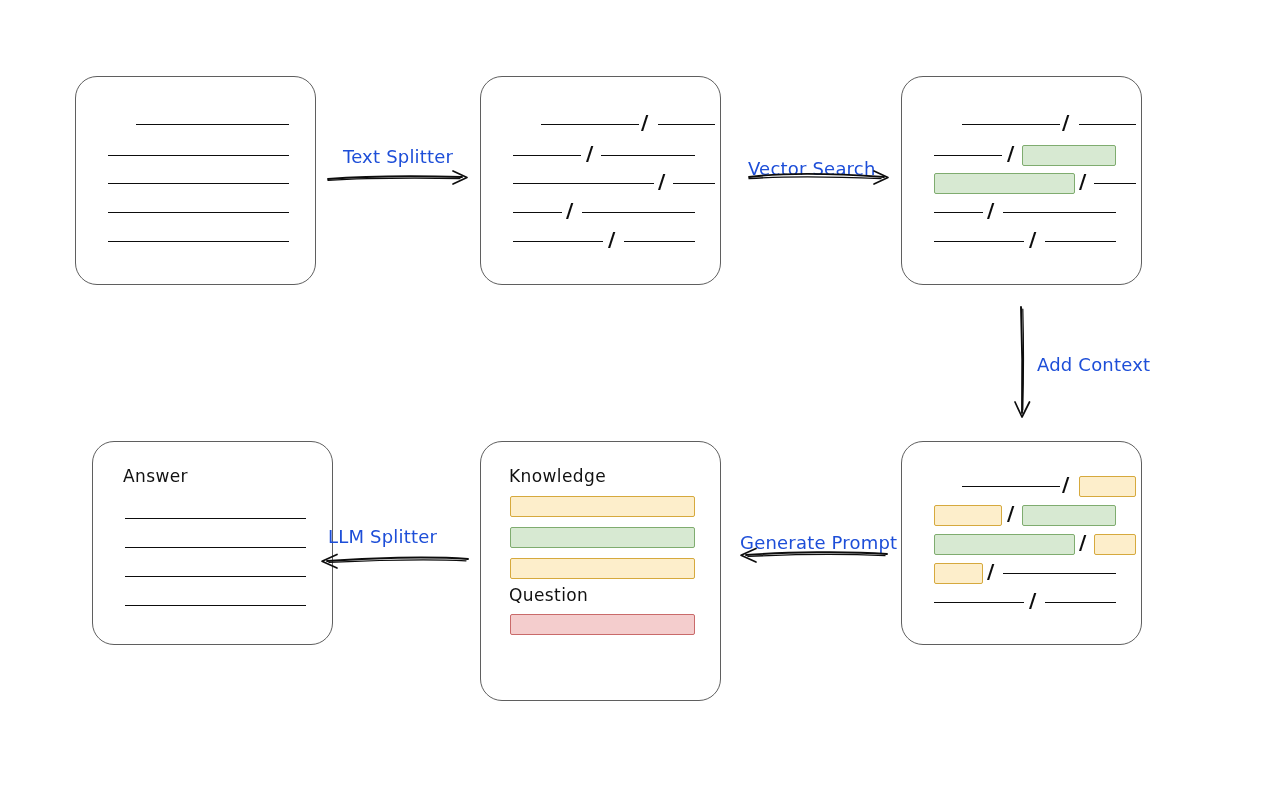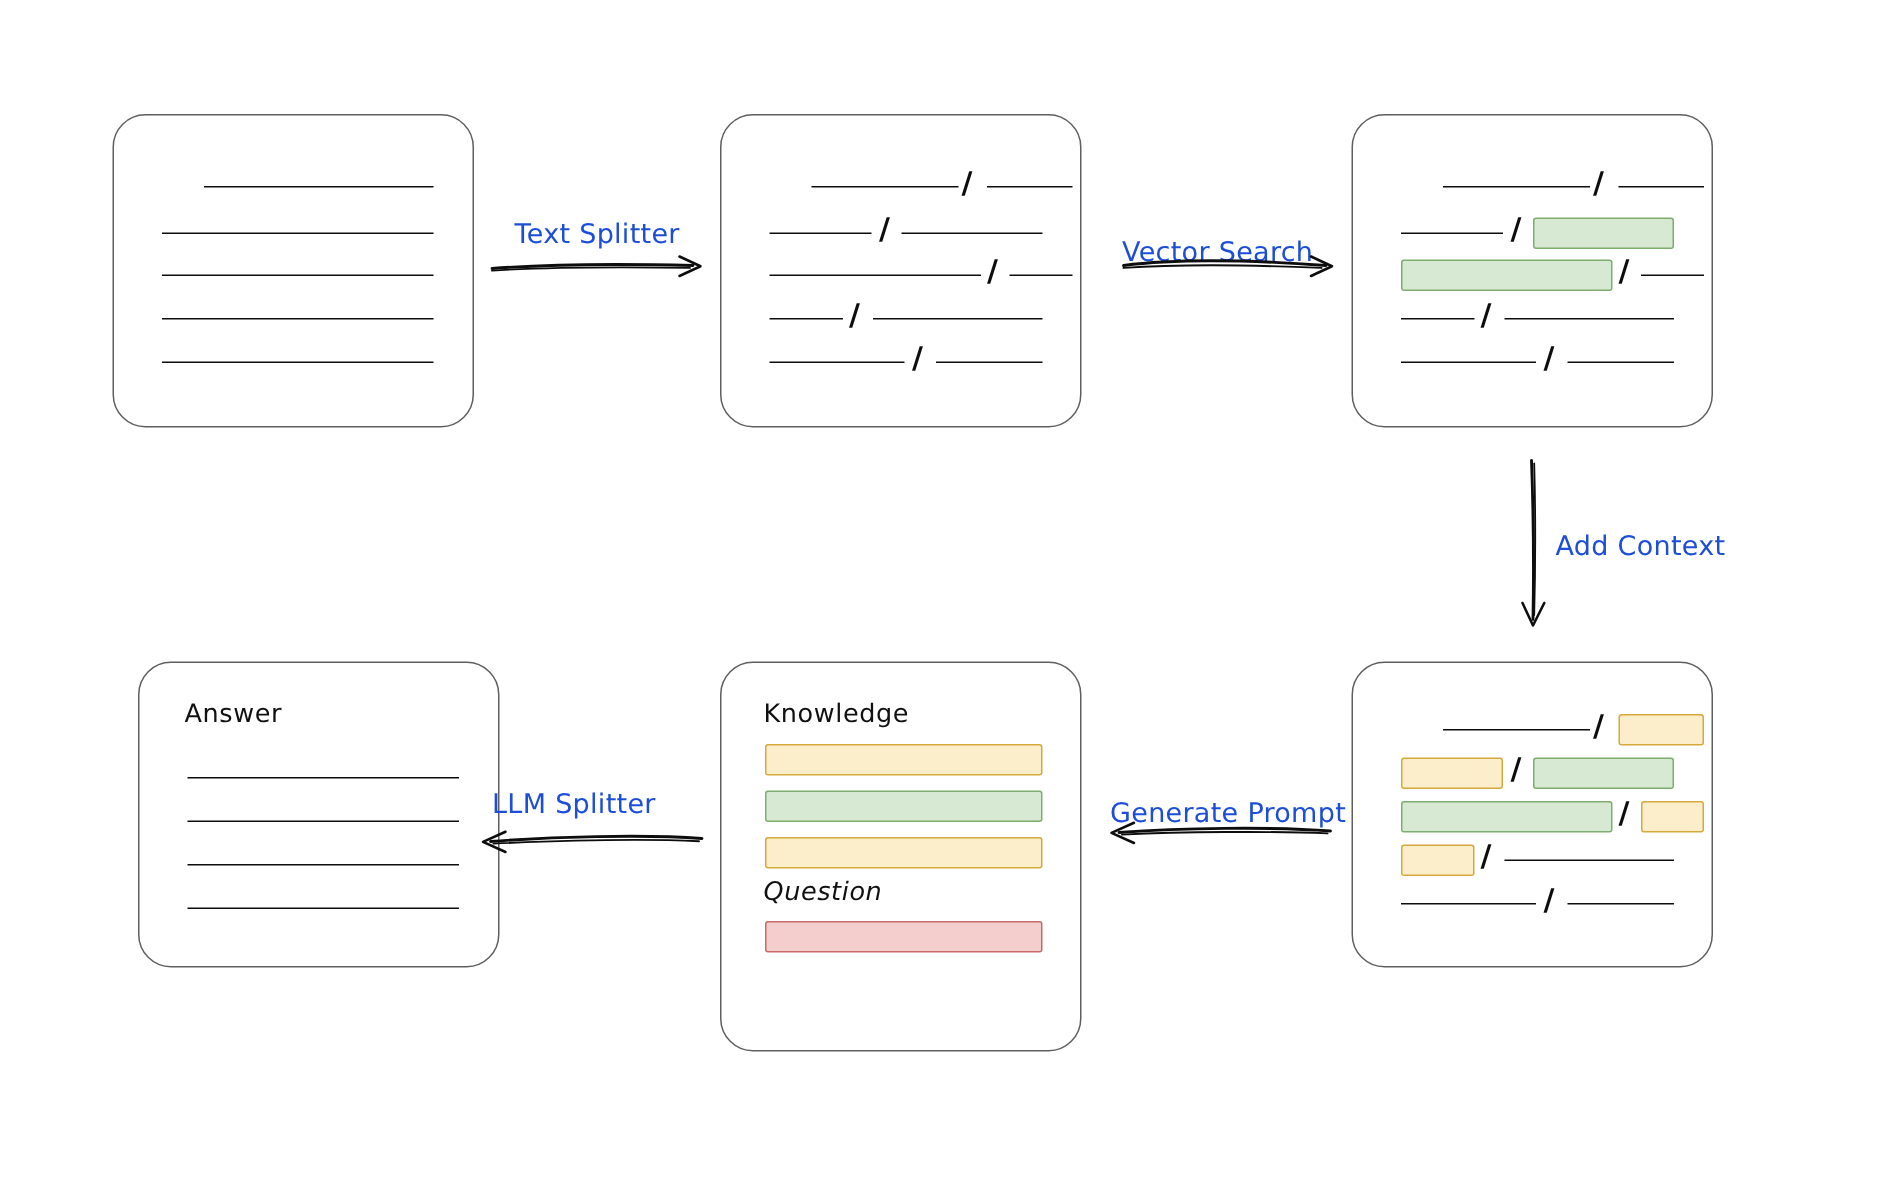--- a/index.html
+++ b/index.html
@@ -165,21 +165,21 @@
     <div class="rule" style="left:32px; top:160px; width:90px;"></div>
     <div class="slash" style="left:127px; top:160px;">/</div>
     <div class="rule" style="left:143px; top:160px; width:71px;"></div>
   </div>
 
   <div class="card" style="left:480px; top:441px; width:241px; height:260px;">
     <div class="card-title" style="left:28px; top:24px;">Knowledge</div>
     <div class="chip yellow" style="left:29px; top:54px; width:185px;"></div>
     <div class="chip green" style="left:29px; top:85px; width:185px;"></div>
     <div class="chip yellow" style="left:29px; top:116px; width:185px;"></div>
-    <div class="card-title" style="left:28px; top:143px;font-style:italic;">Question</div>
+    <div class="card-title" style="left:28px; top:143px;">Question</div>
     <div class="chip red" style="left:29px; top:172px; width:185px;"></div>
   </div>
 
   <div class="card" style="left:75px; top:441px; width:241px; height:204px;margin-left:17px;">
     <div class="card-title" style="left:30px; top:24px;">Answer</div>
     <div class="rule" style="left:32px; top:76px; width:181px;"></div>
     <div class="rule" style="left:32px; top:105px; width:181px;"></div>
     <div class="rule" style="left:32px; top:134px; width:181px;"></div>
     <div class="rule" style="left:32px; top:163px; width:181px;"></div>
   </div>

